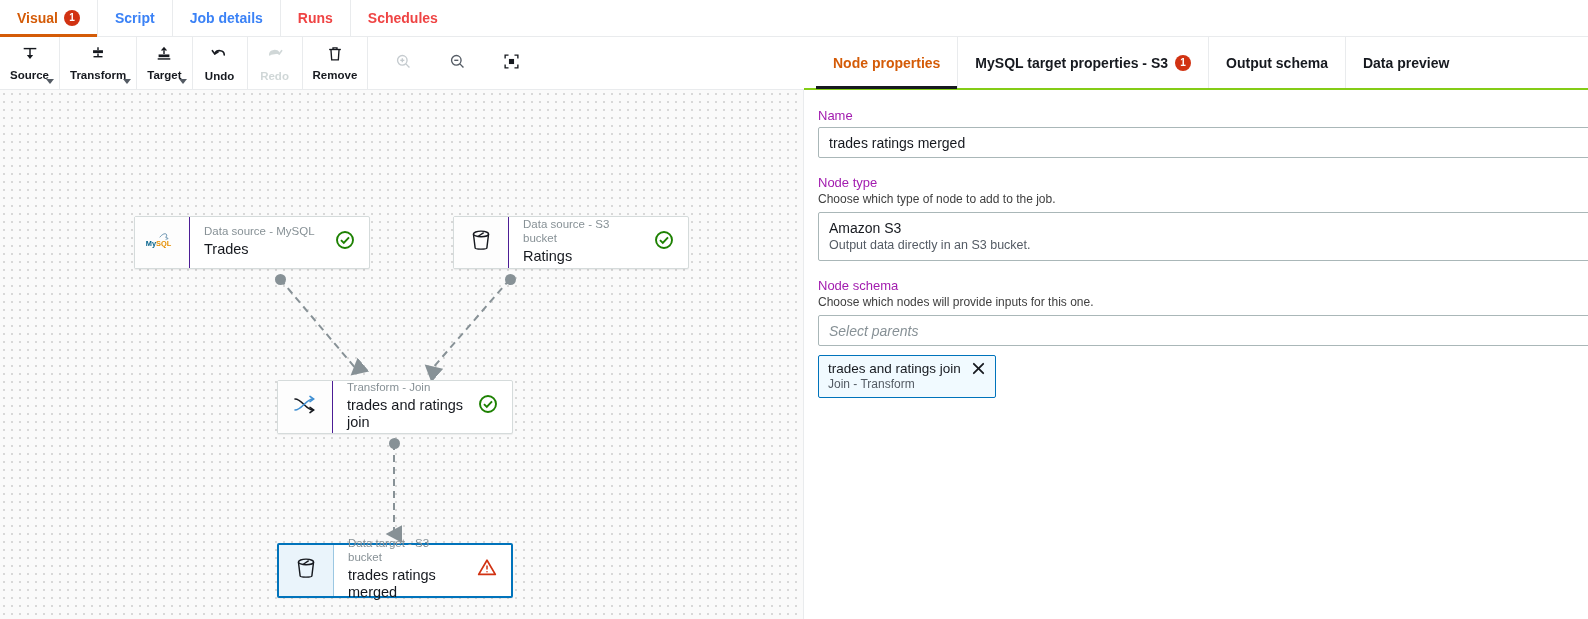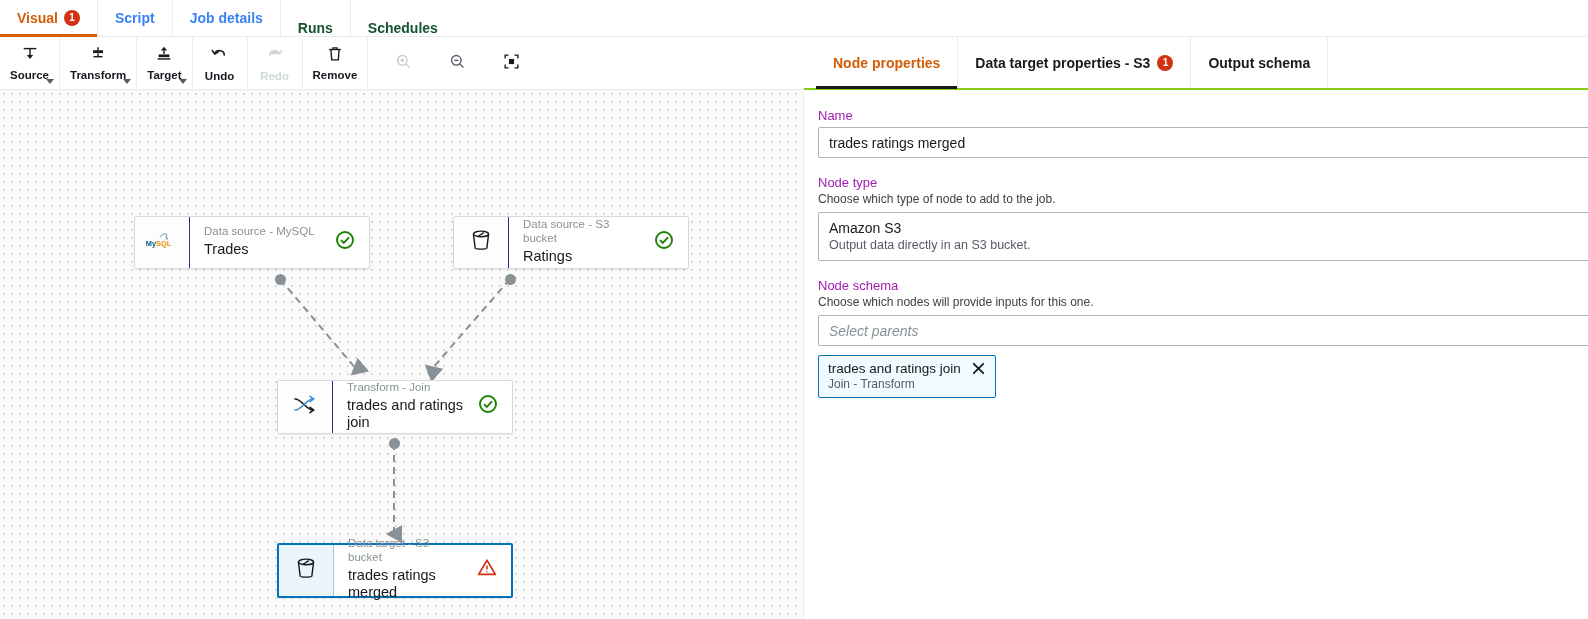--- a/index.html
+++ b/index.html
@@ -22,21 +22,21 @@
     display: flex; align-items: center; gap: 6px;
     padding: 0 17px; font-size: 14px; font-weight: bold;
     color: #3b82f6; cursor: pointer; position: relative;
     border-right: 1px solid #e9ebed;
   }
   .top-tab.active { color: #d45b07; }
   .top-tab.active::after {
     content: ""; position: absolute; left: 0; right: 0; bottom: -1px;
     height: 3px; background: #d45b07;
   }
-  .top-tab.disabled { color: #14532d; cursor: default; align-items: flex-end; }
+  .top-tab.disabled { color: #ef4444; cursor: default; }
   .top-tab.noborder { border-right: none; }
   .badge {
     display: inline-flex; align-items: center; justify-content: center;
     min-width: 16px; height: 16px; padding: 0 4px;
     border-radius: 9px; background: #d13212; color: #fff;
     font-size: 10px; font-weight: bold; line-height: 1;
   }
 
   
   .toolbar {
@@ -392,25 +392,28 @@
   </div>
   <div class="canvas-border"></div>
 
   <div class="panel">
 
     <div class="panel-tabs">
       <div class="p-tab active">
         <span>Node properties</span>
       </div>
       <div class="p-tab">
-        <span>Data target properties - S3</span>
+        <span>MySQL target properties - S3</span>
         <span class="badge">1</span>
       </div>
       <div class="p-tab">
         <span>Output schema</span>
+      </div>
+      <div class="p-tab noborder">
+        <span>Data preview</span>
       </div>
     </div>
 
     <div class="form">
 
       <div class="field">
         <div class="f-label">Name</div>
         <div class="f-input">trades ratings merged</div>
       </div>
 

